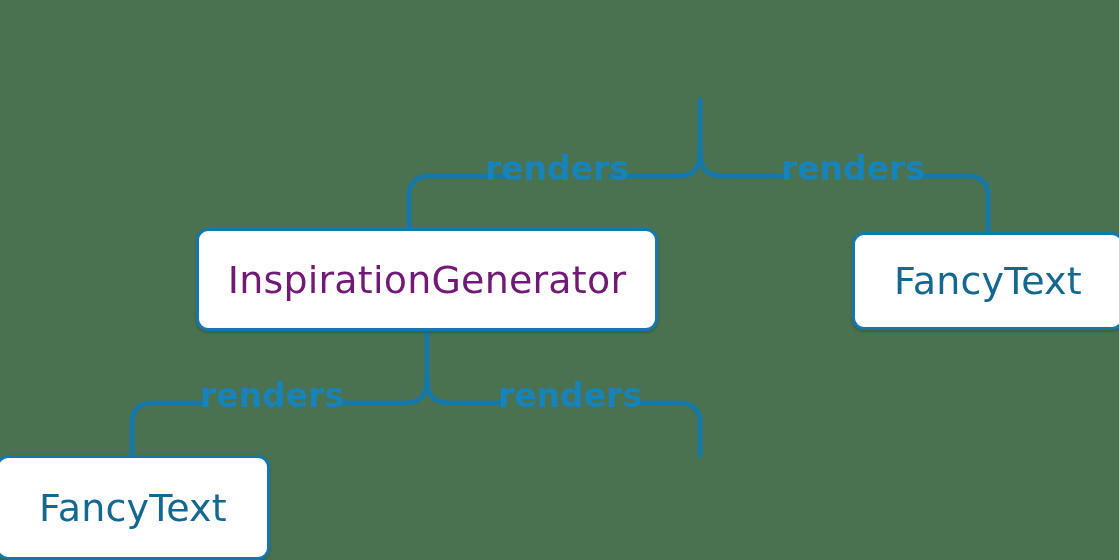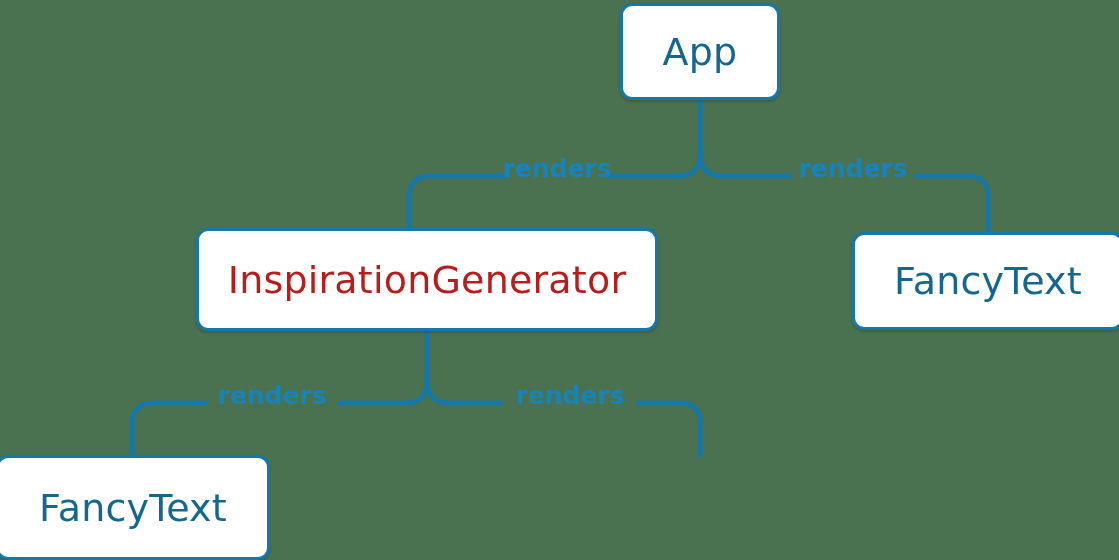--- a/index.html
+++ b/index.html
@@ -46,21 +46,21 @@
     font-size: 38px;
     line-height: 1;
     letter-spacing: 0.2px;
     white-space: nowrap;
   }
   .edge-label {
     position: absolute;
     color: #1783b8;
     font-family: "DejaVu Sans", "Liberation Sans", sans-serif;
     font-weight: 600;
-    font-size: 25px;
+    font-size: 33px;
     line-height: 1;
     white-space: nowrap;
     transform: translate(-50%, -50%);
   }
 </style>
 </head>
 <body>
 
 <div id="diagram-root" style="background: rgb(74, 114, 80);">
 
@@ -79,26 +79,23 @@
       <path d="M 427 331 L 427 379"></path>
       <path d="M 427 379 C 427 395, 421 403, 405 403 L 340 403"></path>
       <path d="M 427 379 C 427 395, 433 403, 449 403 L 500 403"></path>
 
       <path d="M 205 403 L 150 403 A 18 18 0 0 0 132 421 L 132 455"></path>
 
       <path d="M 638 403 L 682 403 A 18 18 0 0 1 700 421 L 700 455"></path>
     </g>
   </svg>
 
-  <div class="node" style="width: 160px; height: 97px; left: 620px; top: 3px; background: rgb(255, 255, 255); border-color: rgb(22, 120, 168);">
-    <span class="node-label" style="color: rgb(20, 104, 143);">App</span>
-  </div>
 
   <div class="node" style="width: 462px; height: 103px; left: 196px; top: 228px; background: rgb(255, 255, 255); border-color: rgb(22, 120, 168);">
-    <span class="node-label" style="color: #b91c1c;">InspirationGenerator</span>
+    <span class="node-label" style="color: #701a75;">InspirationGenerator</span>
   </div>
 
   <div class="node" style="width: 272px; height: 98px; left: 852px; top: 232px; background: rgb(255, 255, 255); border-color: rgb(22, 120, 168);">
     <span class="node-label" style="color: rgb(20, 104, 143);">FancyText</span>
   </div>
 
   <div class="node" style="width: 274px; height: 105px; left: -4px; top: 455px; background: rgb(255, 255, 255); border-color: rgb(22, 120, 168);">
     <span class="node-label" style="color: rgb(20, 104, 143);">FancyText</span>
   </div>
 

